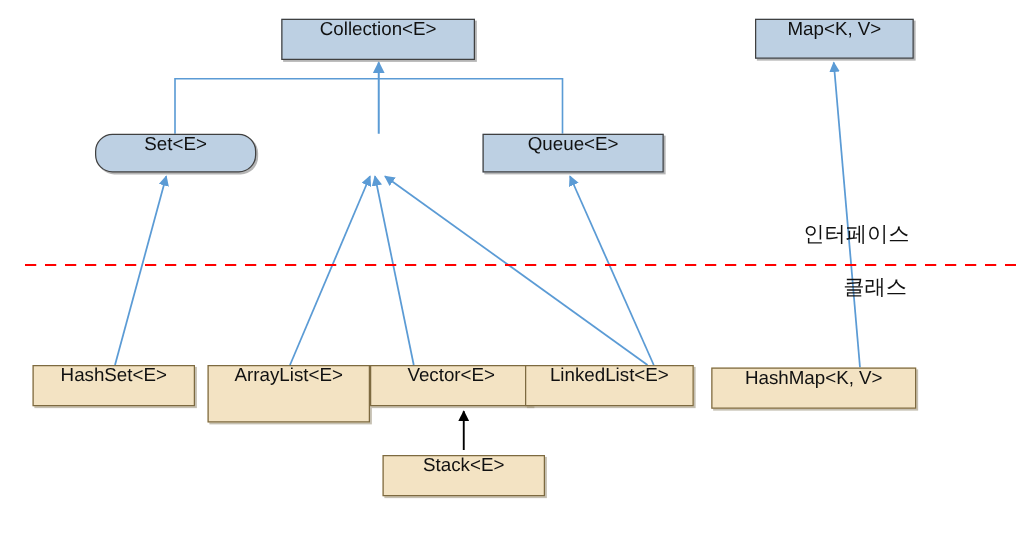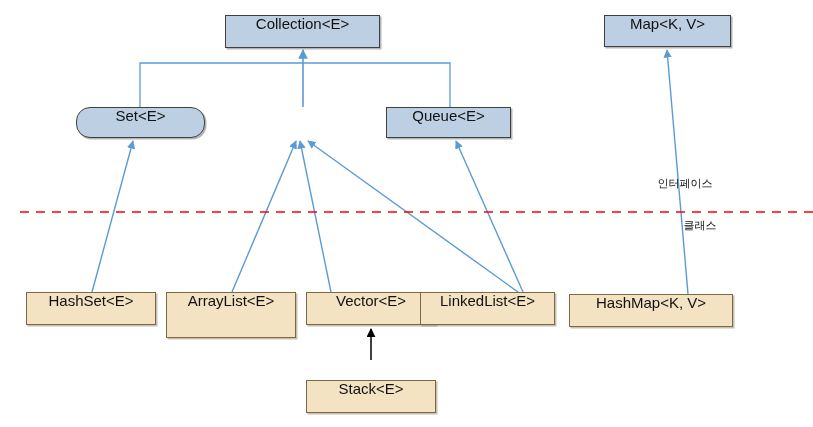--- a/index.html
+++ b/index.html
@@ -43,21 +43,21 @@
     border: 1.5px solid #404040;
     box-shadow: 1.5px 1.5px 0 rgba(120,120,120,0.55);
   }
   .node.klass {
     background: #f3e3c3;
     border: 1.5px solid #7d6a40;
     box-shadow: 1.5px 1.5px 0 rgba(150,140,115,0.55);
   }
   .legend {
     position: absolute;
-    font-size: 11px;
+    font-size: 17px;
     color: #111111;
     white-space: nowrap;
     z-index: 3;
     text-align: center;
   }
 </style>
 </head>
 <body>
 
 <div id="canvas">
@@ -92,42 +92,42 @@
 
     <line x1="20" y1="212" x2="813" y2="212" stroke="#ff0000" stroke-width="1.6" stroke-dasharray="9 7"></line>
   </svg>
 
   <div class="node iface" id="n-collection" style="left: 225px; top: 15px; width: 155px; height: 33px;">
     <span>Collection&lt;E&gt;</span>
   </div>
   <div class="node iface" id="n-set" style="left: 76px; top: 107px; width: 129px; height: 31px; border-radius: 14px;">
     <span>Set&lt;E&gt;</span>
   </div>
-  <div class="node iface" id="n-queue" style="left: 386px; top: 107px; width: 125px; height: 31px;">
+  <div class="node iface" id="n-queue" style="left: 386px; top: 107px; width: 145px; height: 31px;">
     <span>Queue&lt;E&gt;</span>
   </div>
   <div class="node iface" id="n-map" style="left: 604px; top: 15px; width: 127px; height: 32px;">
     <span>Map&lt;K, V&gt;</span>
   </div>
 
   <div class="node klass" id="n-hashset" style="left: 26px; top: 292px; width: 130px; height: 33px;">
     <span>HashSet&lt;E&gt;</span>
   </div>
   <div class="node klass" id="n-arraylist" style="left: 166px; top: 292px; width: 130px; height: 46px;">
     <span>ArrayList&lt;E&gt;</span>
   </div>
-  <div class="node klass" id="n-vector" style="left: 306px; top: 292px; width: 130px; height: 33px;">
+  <div class="node klass" id="n-vector" style="left: 296px; top: 292px; width: 130px; height: 33px;">
     <span>Vector&lt;E&gt;</span>
   </div>
   <div class="node klass" id="n-linkedlist" style="left: 420px; top: 292px; width: 135px; height: 33px;">
     <span>LinkedList&lt;E&gt;</span>
   </div>
   <div class="node klass" id="n-hashmap" style="left: 569px; top: 294px; width: 164px; height: 33px;">
     <span>HashMap&lt;K, V&gt;</span>
   </div>
-  <div class="node klass" id="n-stack" style="left: 306px; top: 380px; width: 130px; height: 33px;">
+  <div class="node klass" id="n-stack" style="left: 306px; top: 364px; width: 130px; height: 33px;">
     <span>Stack&lt;E&gt;</span>
   </div>
 
   <div class="legend" id="lg-above" style="left: 685px; top: 176px; transform: translateX(-50%);">인터페이스</div>
   <div class="legend" id="lg-below" style="left: 700px; top: 218px; transform: translateX(-50%);">클래스</div>
 
 </div>
 
 </body></html>

